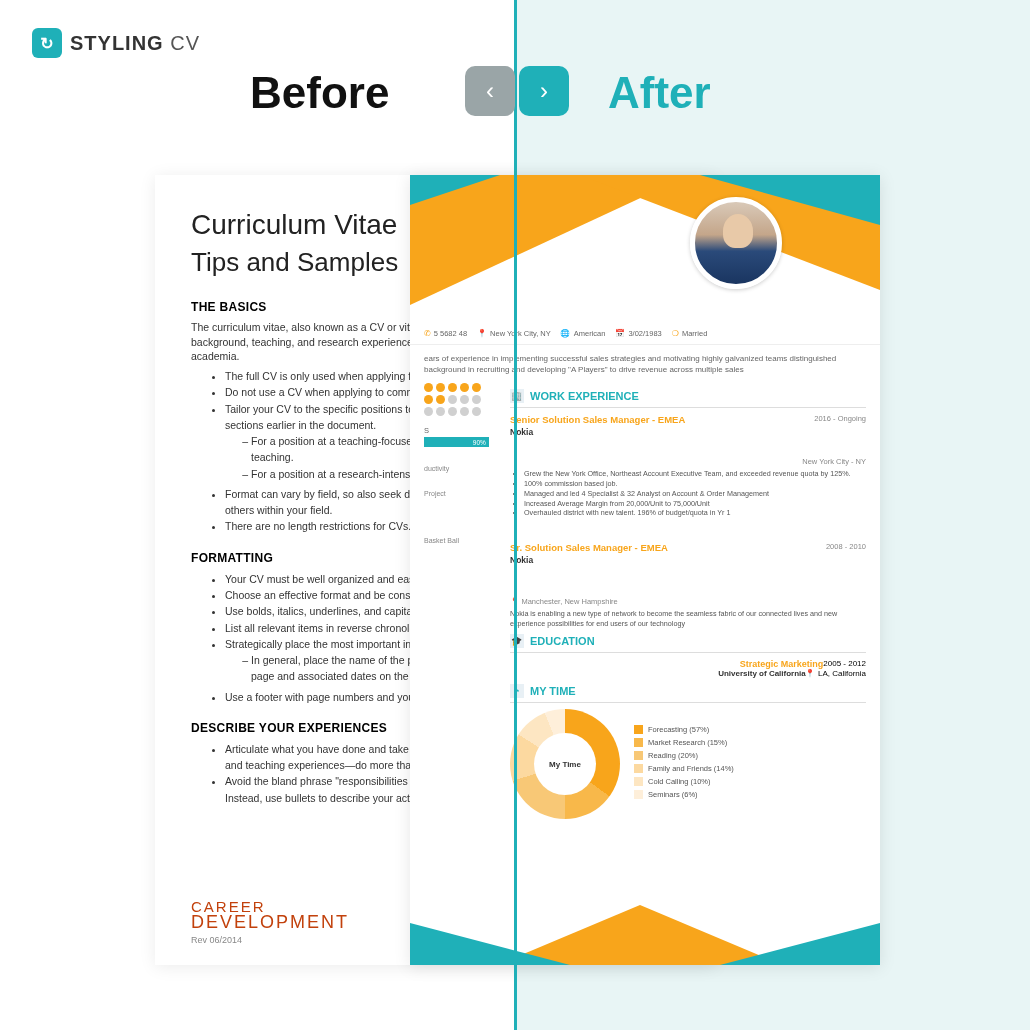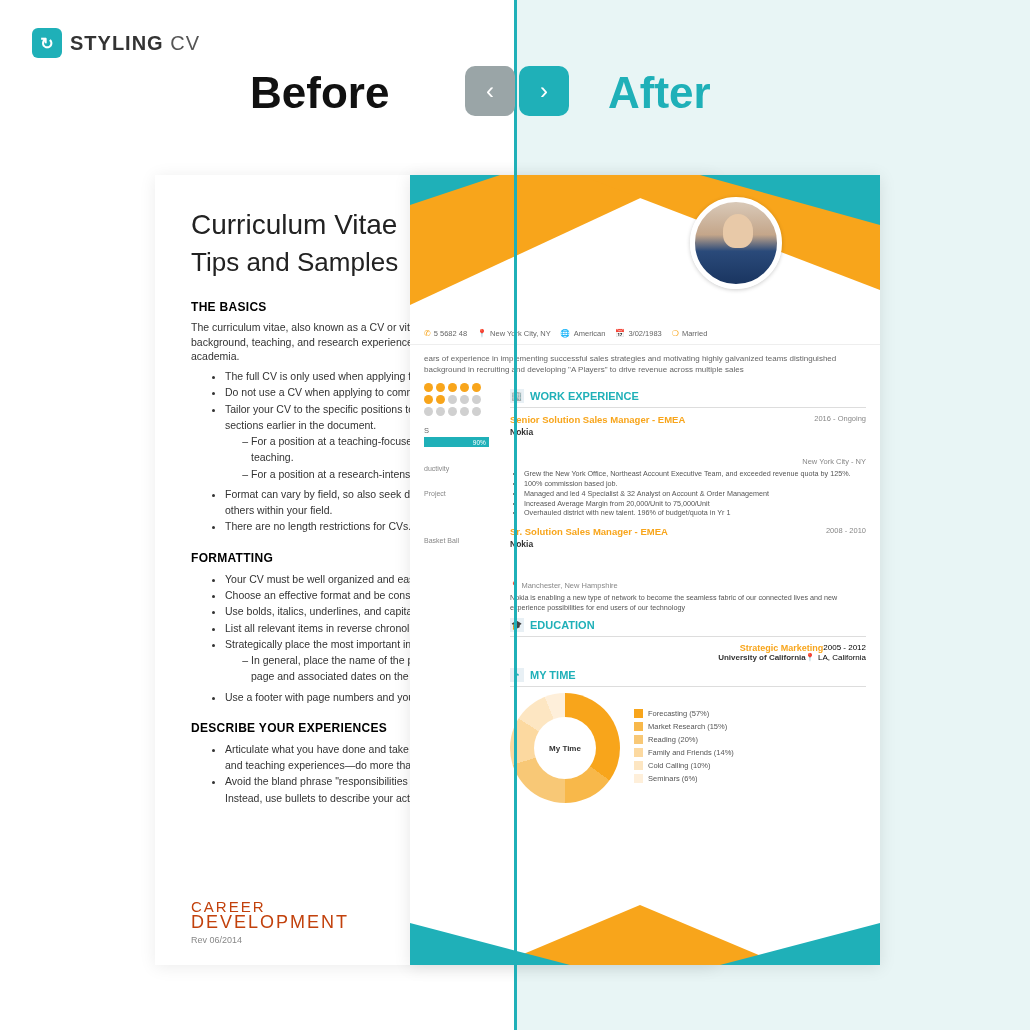--- a/index.html
+++ b/index.html
@@ -57,21 +57,21 @@
 .col-l { width: 72px; flex-shrink: 0; }
 .col-r { flex: 1; }
 
 .sec-title { display: flex; align-items: center; gap: 6px; color: #1fb0b8; font-size: 11px; font-weight: 700; border-bottom: 1px solid #ddd; padding-bottom: 4px; margin-top: 6px; margin-bottom: 6px; }
 .sec-title .sic { width: 14px; height: 14px; background: #e8f0f5; display: inline-flex; align-items: center; justify-content: center; font-size: 9px; color: #1fb0b8; }
 
 .job-title { color: #f8a51b; font-size: 9.5px; font-weight: 700; }
 .job-meta { display: flex; justify-content: space-between; font-size: 7.5px; color: #888; }
 .job-company { font-size: 8.5px; font-weight: 700; color: #333; margin: 2px 0; }
 .job-loc { font-size: 7.5px; color: #888; margin-bottom: 3px; margin-top: 32px; }
-.job ul { padding-left: 14px; margin-bottom: 8px; }
+.job ul { padding-left: 14px; margin-bottom: 24px; }
 .job li { font-size: 7.2px; line-height: 1.35; color: #555; list-style: disc; }
 
 .edu-row { display: flex; justify-content: flex-end; font-size: 8px; }
 .edu-title { color: #f8a51b; font-weight: 700; font-size: 9px; }
 .edu-uni { font-size: 8px; font-weight: 700; color: #333; }
 
 .mytime { display: flex; gap: 14px; align-items: center; margin-top: 6px; }
 .donut { width: 110px; height: 110px; border-radius: 50%; background: conic-gradient(#f8a51b 0 35%, #f8b84a 35% 50%, #f8c876 50% 70%, #fcd9a0 70% 84%, #fde6c2 84% 94%, #feefda 94% 100%); position: relative; display: flex; align-items: center; justify-content: center; }
 .donut::after { content: ""; position: absolute; width: 62px; height: 62px; background: #fff; border-radius: 50%; }
 .donut-label { position: relative; z-index: 2; font-size: 8px; font-weight: 700; color: #333; }

